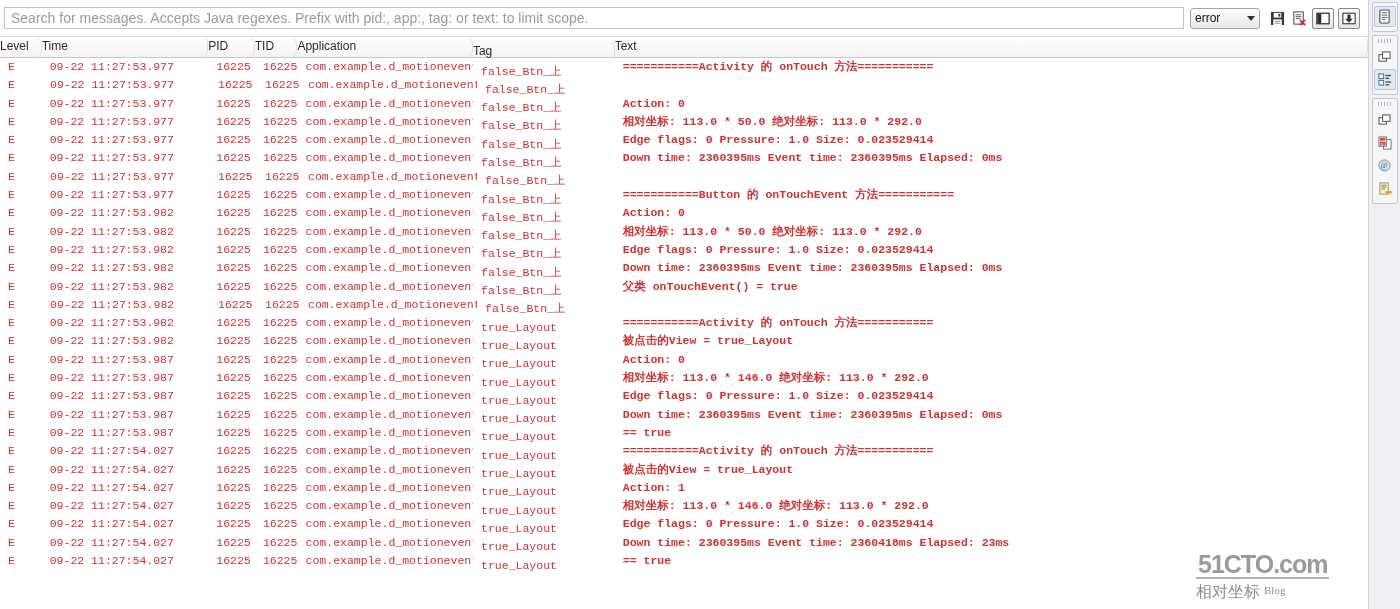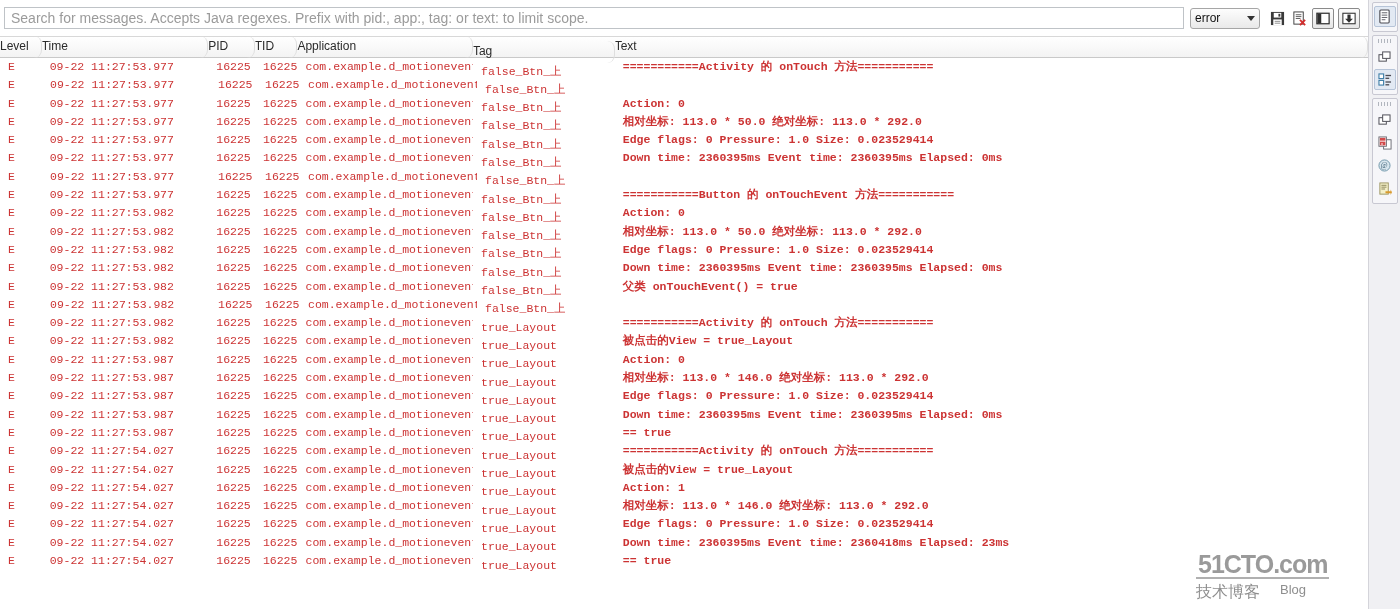--- a/index.html
+++ b/index.html
@@ -233,24 +233,24 @@
     padding: 0 2px;
   }
   .wm-bot {
     margin-top: 2px;
     font-size: 16px;
     color: #8e8e8e;
     font-family: "DejaVu Sans", sans-serif;
     line-height: 18px;
   }
   .wm-bot .blog {
-    font-size: 13px;
-    font-family: Liberation Sans, sans-serif;
+    font-size: 11px;
+    font-family: Liberation Serif, serif;
     vertical-align: 3px;
-    margin-left: 20px;
+    margin-left: 4px;
   }
 
   .bottom-pad { height: 14px; background:#fff; }
 </style>
 </head>
 <body>
 
 <div id="app">
 
   <div class="main-region">
@@ -566,21 +566,21 @@
             <div class="c c-text"> == true</div>
           </div>
         </div>
     </div>
 
     <div class="bottom-pad"></div>
 
     <div class="watermark">
       <div class="wm-top">51CTO.com</div>
       <div class="wm-bot">
-        <span>技术博客</span><span class="blog">Blog</span>
+        <span>相对坐标</span><span class="blog">Blog</span>
       </div>
     </div>
   </div>
 
   <div class="rail">
 
     <div class="rail-group">
       <div class="rail-btn active">
         <svg width="13" height="15" viewBox="0 0 14 16">
           <rect x="2" y="1" width="10" height="14" rx="1" fill="#fff" stroke="#4a4a52" stroke-width="1.2"></rect>

